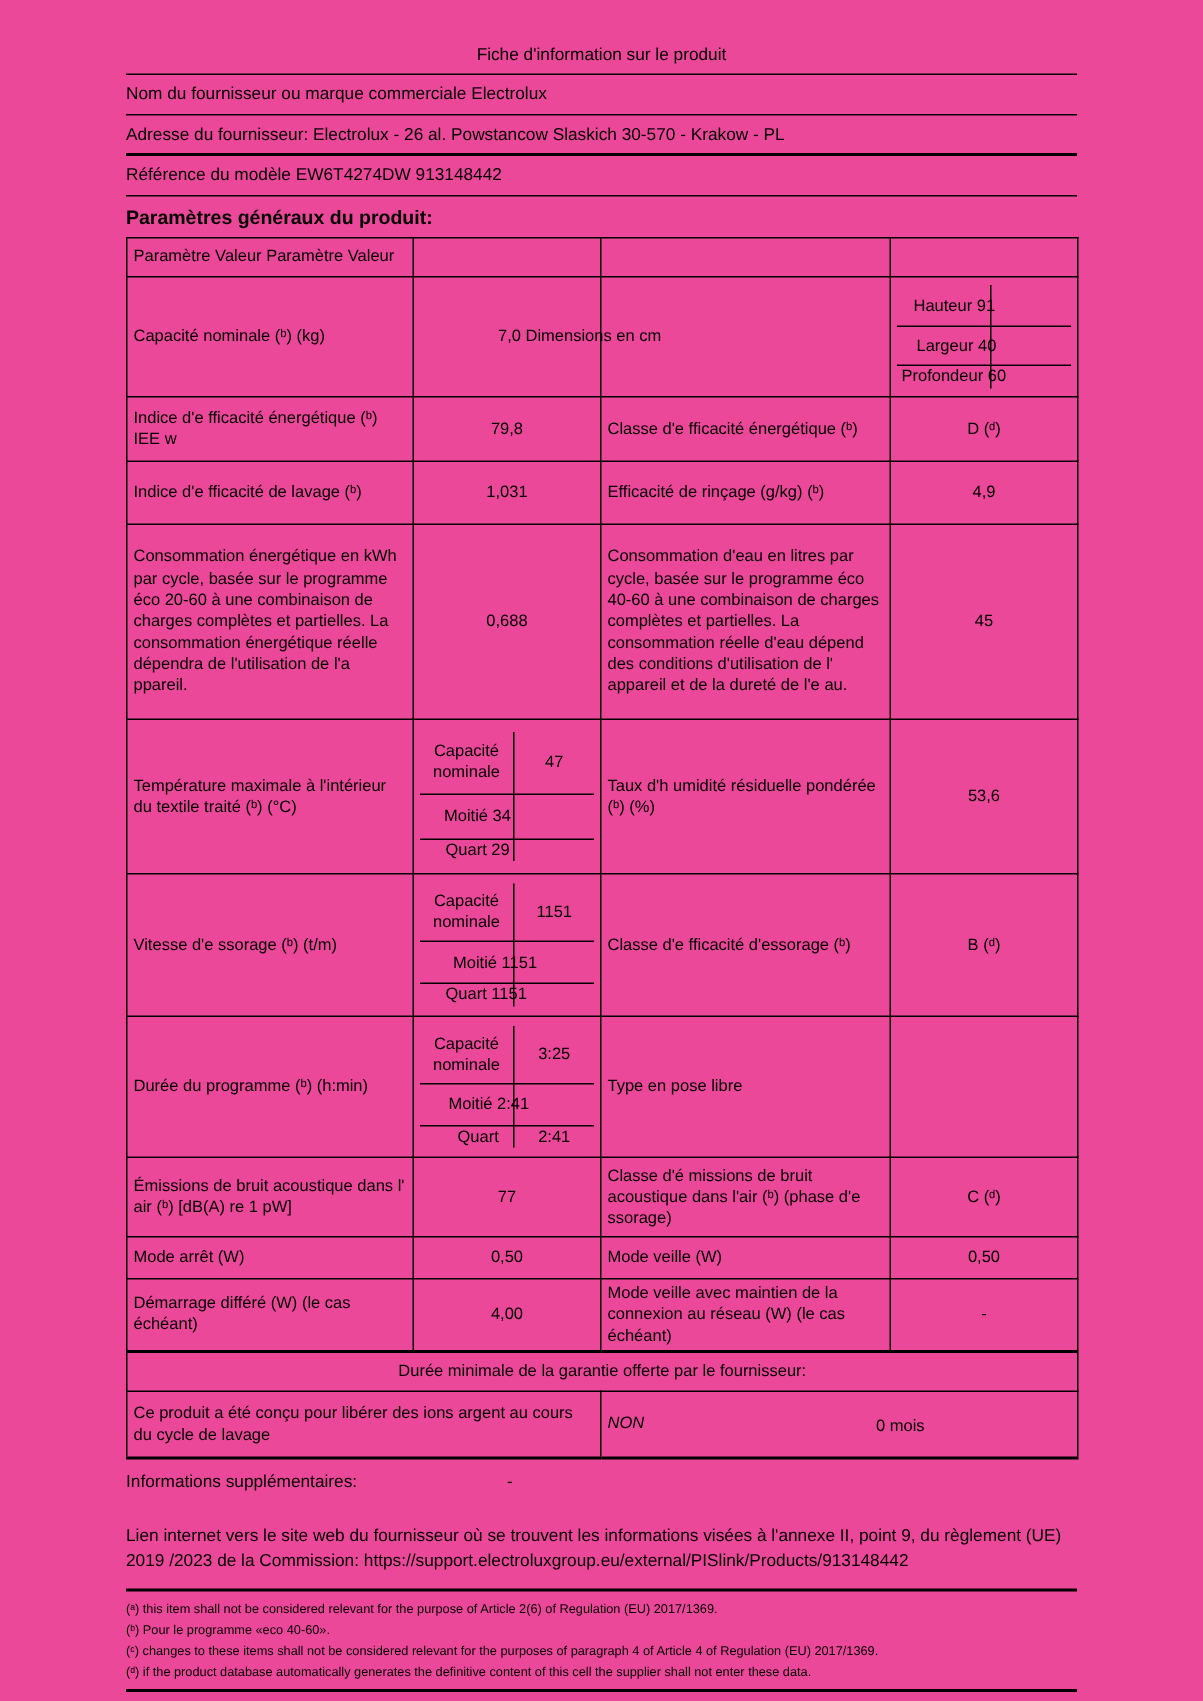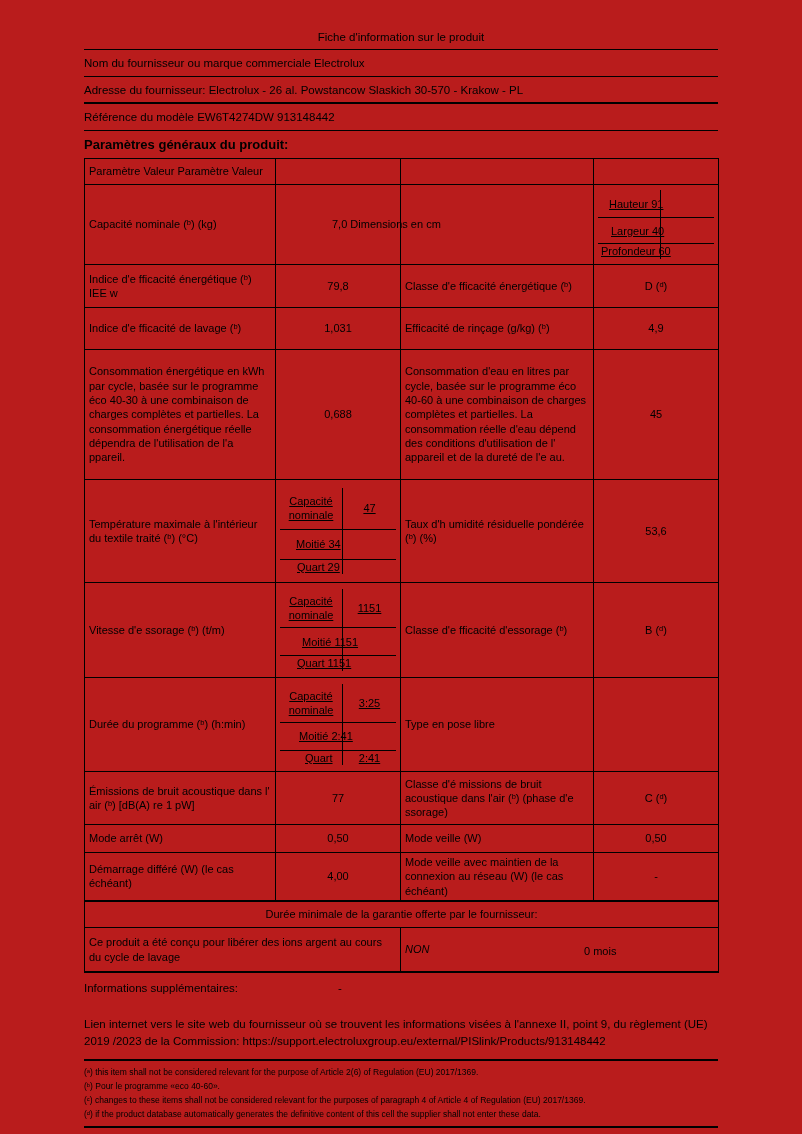--- a/index.html
+++ b/index.html
@@ -1,16 +1,16 @@
 <!DOCTYPE html>
 <html><head>
 <meta charset="utf-8">
 <style>
   html,body{margin:0;padding:0;background:#ffffff;}
-  .page{position:relative;width:802px;height:1134px;background:#b91c1c;color:#000;
+  .page{position:relative;width:802px;height:1134px;background:#ec4899;color:#000;
         font-family:"Liberation Sans","DejaVu Sans",sans-serif;overflow:hidden;}
   .content{position:absolute;left:84px;top:0;width:634px;}
 
   
   .title-row{height:50px;display:flex;align-items:flex-end;justify-content:center;
              box-sizing:border-box;padding-bottom:6px;border-bottom:1px solid #000;font-size:11.5px;}
   .meta-row{height:27px;display:flex;align-items:center;border-bottom:1px solid #000;
             font-size:11.5px;box-sizing:border-box;}
   .meta-row.thick{border-bottom-width:2px;}
   .heading-row{height:27px;display:flex;align-items:center;font-size:13px;box-sizing:border-box;font-weight:bold;}
@@ -19,21 +19,21 @@
   table.main{border-collapse:collapse;table-layout:fixed;width:634px;font-size:11px;line-height:1.3;}
   table.main td{border:1px solid #000;padding:2px 4px;vertical-align:middle;box-sizing:border-box;
                 word-wrap:break-word;}
   td.val{text-align:center;}
   td.p0{padding:0;}
   .ofl{white-space:nowrap;overflow:visible;display:block;text-align:right;}
 
   
   .sub{display:grid;grid-template-columns:63px 1fr;width:100%;height:100%;box-sizing:border-box;}
   .sub>div{display:flex;align-items:center;justify-content:center;box-sizing:border-box;
-           text-align:center;overflow:visible;text-decoration:underline;}
+           text-align:center;overflow:visible;}
   .sub>div.left{justify-content:flex-start;text-align:left;white-space:nowrap;}
   .sub .lab{border-right:1px solid #000;}
   .sub .bt{border-top:1px solid #000;}
 
   tr.r-header{height:26px;} tr.r-capacity{height:80px;} tr.r-eei{height:43px;}
   tr.r-wash{height:42px;}   tr.r-energy{height:130px;}  tr.r-temp{height:103px;}
   tr.r-spin{height:95px;}   tr.r-duration{height:94px;} tr.r-noise{height:53px;}
   tr.r-off{height:28px;}    tr.r-delay{height:45px;}    tr.r-warranty{height:27px;}
   tr.r-ions{height:44px;}
 
@@ -107,21 +107,21 @@
       </tr>
 
       <tr class="r-wash">
         <td>Indice d'e fficacité de lavage (ᵇ)</td>
         <td class="val">1,031</td>
         <td>Efficacité de rinçage (g/kg) (ᵇ)</td>
         <td class="val">4,9</td>
       </tr>
 
       <tr class="r-energy">
-        <td>Consommation énergétique en kWh par cycle, basée sur le programme éco 40-30 à une combinaison de charges complètes et partielles. La consommation énergétique réelle dépendra de l'utilisation de l'a ppareil.</td>
+        <td>Consommation énergétique en kWh par cycle, basée sur le programme éco 20-60 à une combinaison de charges complètes et partielles. La consommation énergétique réelle dépendra de l'utilisation de l'a ppareil.</td>
         <td class="val">0,688</td>
         <td>Consommation d'eau en litres par cycle, basée sur le programme éco 40-60 à une combinaison de charges complètes et partielles. La consommation réelle d'eau dépend des conditions d'utilisation de l' appareil et de la dureté de l'e au.</td>
         <td class="val">45</td>
       </tr>
 
       <tr class="r-temp">
         <td>Température maximale à l'intérieur du textile traité (ᵇ) (°C)</td>
         <td class="p0">
           <div class="sub" style="grid-template-rows:41px 30px 1fr">
             <div class="lab">Capacité nominale</div>

